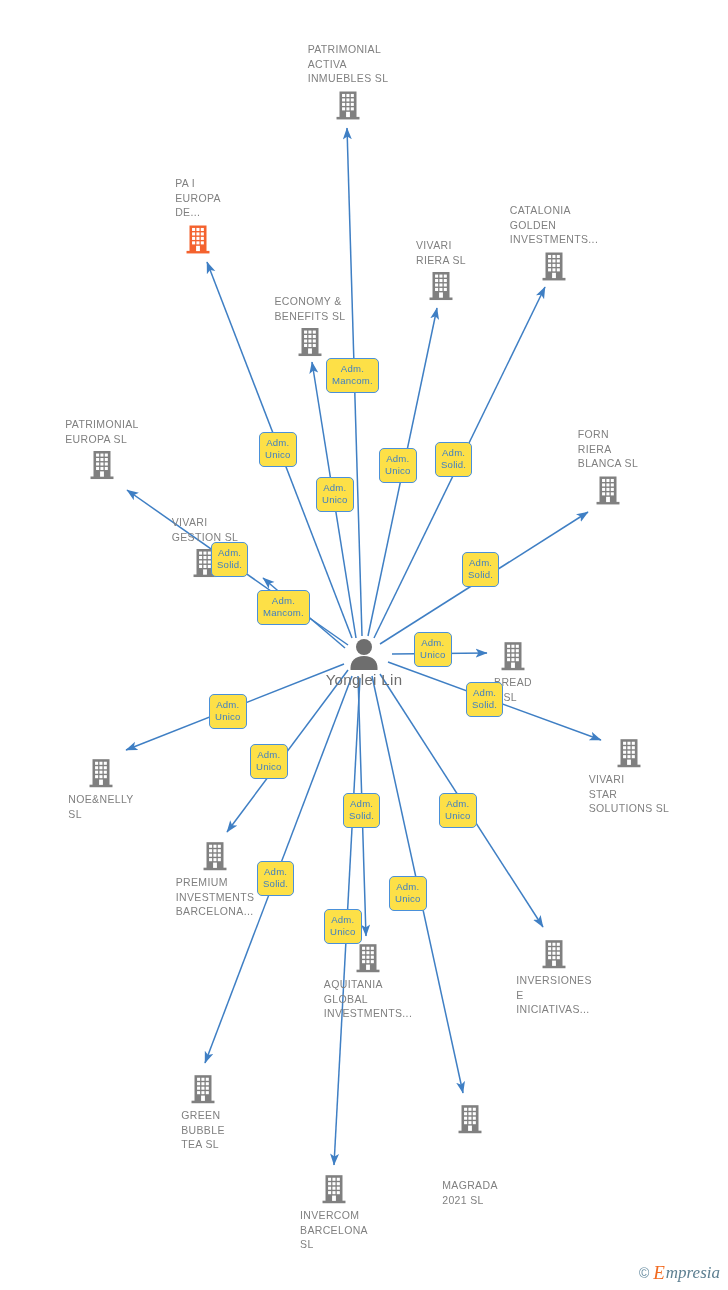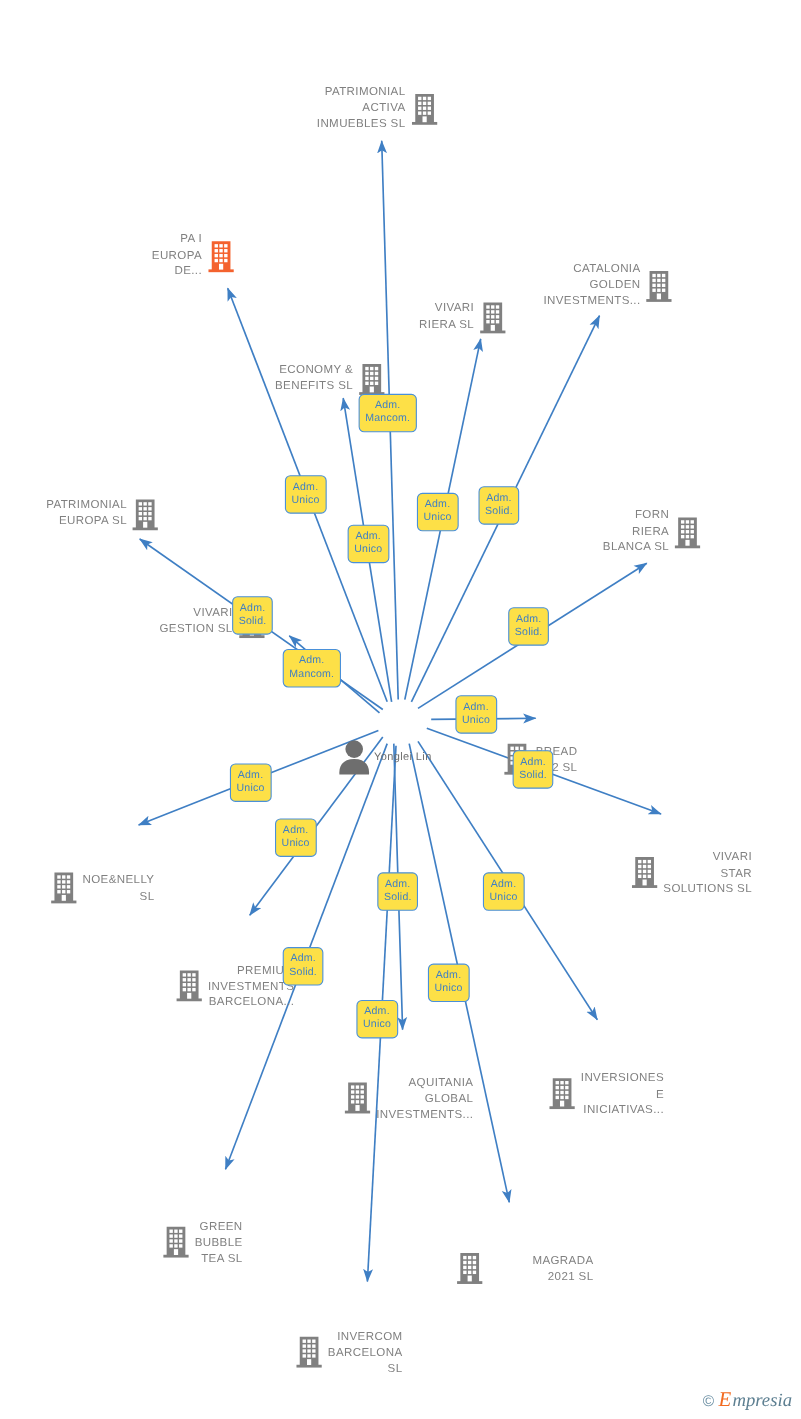--- a/index.html
+++ b/index.html
@@ -22,25 +22,24 @@
     left: 0;
     top: 0;
     width: 728px;
     height: 1290px;
     pointer-events: none;
   }
   .node {
     position: absolute;
     width: 120px;
     margin-left: -60px;
-    text-align: right;
+    text-align: left;
     display: flex;
-    flex-direction: row;
+    flex-direction: column;
     align-items: center;
-    margin-top: 34px;
   }
   .node .label {
     font-size: 10.5px;
     line-height: 14.6px;
     color: #808080;
     letter-spacing: 0.35px;
     white-space: pre-line;
     font-family: "Liberation Sans", sans-serif;
   }
   .node.label-below .label {
@@ -50,21 +49,21 @@
   .node.label-above .label {
     order: 0;
     margin-bottom: 2px;
   }
   .node .glyph {
     order: 1;
     line-height: 0;
   }
   .node.person .label {
     color: #6e6e6e;
-    font-size: 10px;
+    font-size: 15px;
   }
   .node.highlight .label {
     color: #808080;
   }
   .badge {
     position: absolute;
     box-sizing: border-box;
     background: #fde047;
     border: 1.4px solid #4a90d9;
     border-radius: 5px;
@@ -509,21 +508,21 @@
               <rect x="10.4" y="13.8" width="2.9" height="2.9" fill="#ffffff"></rect>
               <rect x="14.5" y="13.8" width="2.9" height="2.9" fill="#ffffff"></rect>
               <rect x="18.6" y="13.8" width="2.9" height="2.9" fill="#ffffff"></rect>
               <rect x="10.4" y="18" width="2.9" height="2.9" fill="#ffffff"></rect>
               <rect x="14.5" y="18" width="2.9" height="2.9" fill="#ffffff"></rect>
               <rect x="18.6" y="18" width="2.9" height="2.9" fill="#ffffff"></rect>
               <rect x="14.2" y="22.2" width="3.6" height="5.0" fill="#ffffff"></rect>
             </g>
           </svg></span>
       </div>
-      <div class="node label-below" style="left: 324px; top: 1190px; transform: translate(0px, -18px);">
+      <div class="node label-below" style="left: 334px; top: 1190px; transform: translate(0px, -18px);">
         <span class="label">INVERCOM
 BARCELONA
 SL</span>
         <span class="glyph"><svg width="34" height="34" viewBox="0 0 32 32">
             <g fill="#808080">
               <path d="M8 3 h16 v25 h-16 z"></path>
               <rect x="5.2" y="27" width="21.6" height="2.4"></rect>
               <rect x="10.4" y="5.4" width="2.9" height="2.9" fill="#ffffff"></rect>
               <rect x="14.5" y="5.4" width="2.9" height="2.9" fill="#ffffff"></rect>
               <rect x="18.6" y="5.4" width="2.9" height="2.9" fill="#ffffff"></rect>

